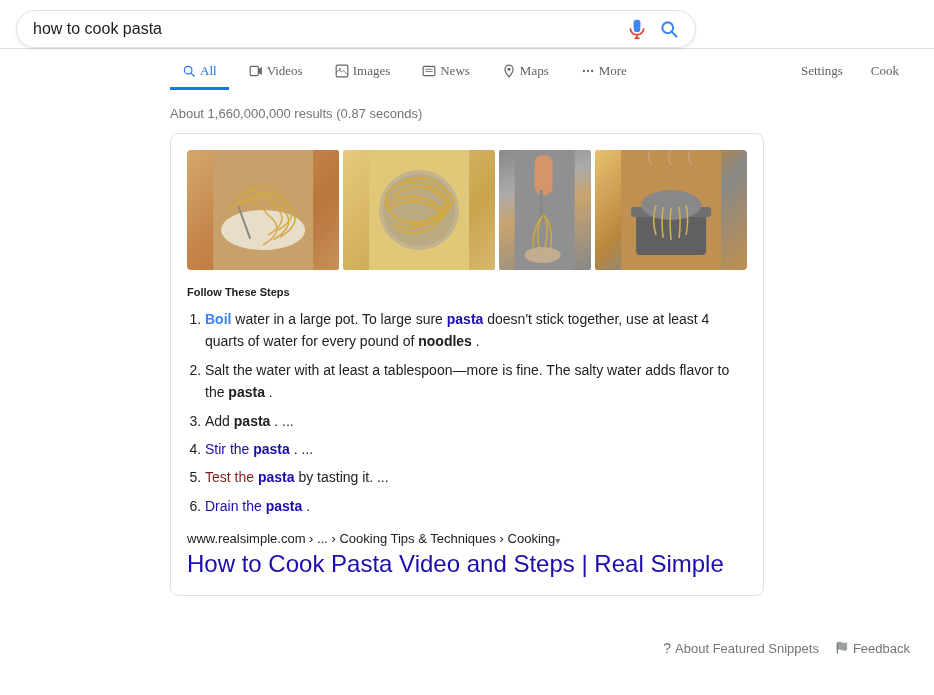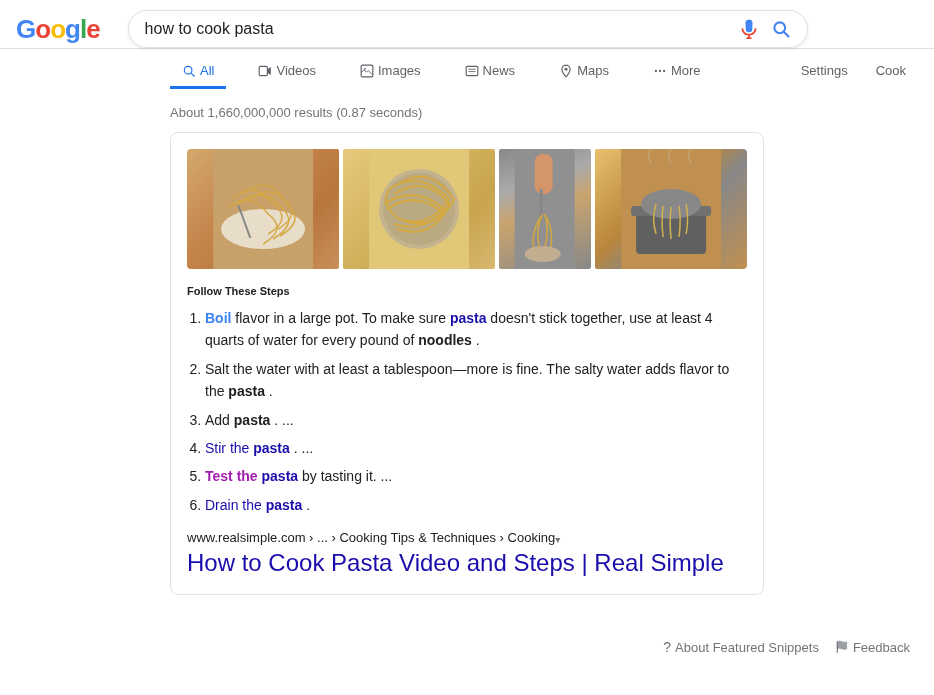--- a/index.html
+++ b/index.html
@@ -58,22 +58,23 @@
     .search-icons {
       display: flex;
       align-items: center;
       gap: 12px;
     }
 
     
     .nav-bar {
       display: flex;
       align-items: center;
-      padding: 6px 0 0 170px;
-      gap: 20px;
+      padding: 6px 7px 0 170px;
+      gap: 8px;
+      font-family: Liberation Serif, serif;
     }
     .nav-item {
       display: flex;
       align-items: center;
       gap: 4px;
       padding: 8px 12px;
       cursor: pointer;
       color: #5f6368;
       font-size: 13px;
       border-bottom: 3px solid transparent;
@@ -198,25 +199,20 @@
     }
     .footer-icon {
       font-size: 14px;
       color: #70757a;
     }
   </style>
 </head>
 <body>
 
 <div class="header">
-  <div class="logo-area">
-    <div class="google-logo">
-      <span class="logo-g">G</span><span class="logo-o1">o</span><span class="logo-o2">o</span><span class="logo-g2">g</span><span class="logo-l">l</span><span class="logo-e">e</span>
-    </div>
-  </div>
 
   <div class="search-bar-wrapper">
     <input class="search-input" type="text" value="how to cook pasta" style="">
     <div class="search-icons">
 
       <svg width="20" height="20" viewBox="0 0 24 24" fill="none">
         <path d="M12 1a4 4 0 0 1 4 4v7a4 4 0 0 1-8 0V5a4 4 0 0 1 4-4z" fill="#4285F4"></path>
         <path d="M19 11a7 7 0 0 1-14 0H3a9 9 0 0 0 8 8.94V22h-2v2h6v-2h-2v-2.06A9 9 0 0 0 21 11h-2z" fill="#EA4335"></path>
         <path d="M12 1a4 4 0 0 1 4 4v3.5A4 4 0 0 0 8 8.5V5a4 4 0 0 1 4-4z" fill="#4285F4"></path>
       </svg>
@@ -378,21 +374,21 @@
           </g>
         </svg>
       </div>
     </div>
 
     <div class="steps-title">Follow These Steps</div>
 
     <ol class="steps-list">
       <li>
         <a href="#" style="color:#3b82f6;text-decoration:none;font-weight:bold;">Boil</a>
-        <span> flavor in a large pot. To make sure </span>
+        <span> water in a large pot. To large sure </span>
         <a href="#" style="color:#1a0dab;text-decoration:none;font-weight:bold;">pasta</a>
         <span> doesn't stick together, use at least 4 quarts of water for every pound of </span>
         <strong>noodles</strong>
         <span>.</span>
       </li>
       <li>
         <span>Salt the water with at least a tablespoon—more is fine. The salty water adds flavor to the </span>
         <strong>pasta</strong>
         <span>.</span>
       </li>
@@ -400,21 +396,21 @@
         <span>Add </span>
         <strong>pasta</strong>
         <span>. ...</span>
       </li>
       <li>
         <a href="#" style="color:#1a0dab;text-decoration:none;">Stir the </a>
         <strong><a href="#" style="color:#1a0dab;text-decoration:none;">pasta</a></strong>
         <span>. ...</span>
       </li>
       <li>
-        <a href="#" style="color:#a21caf;text-decoration:none;font-weight:bold;">Test the </a>
+        <a href="#" style="color:#7f1d1d;text-decoration:none;">Test the </a>
         <strong><a href="#" style="color:#1a0dab;text-decoration:none;">pasta</a></strong>
         <span> by tasting it. ...</span>
       </li>
       <li>
         <a href="#" style="color:#1a0dab;text-decoration:none;">Drain the </a>
         <strong><a href="#" style="color:#1a0dab;text-decoration:none;">pasta</a></strong>
         <span>.</span>
       </li>
     </ol>
 

